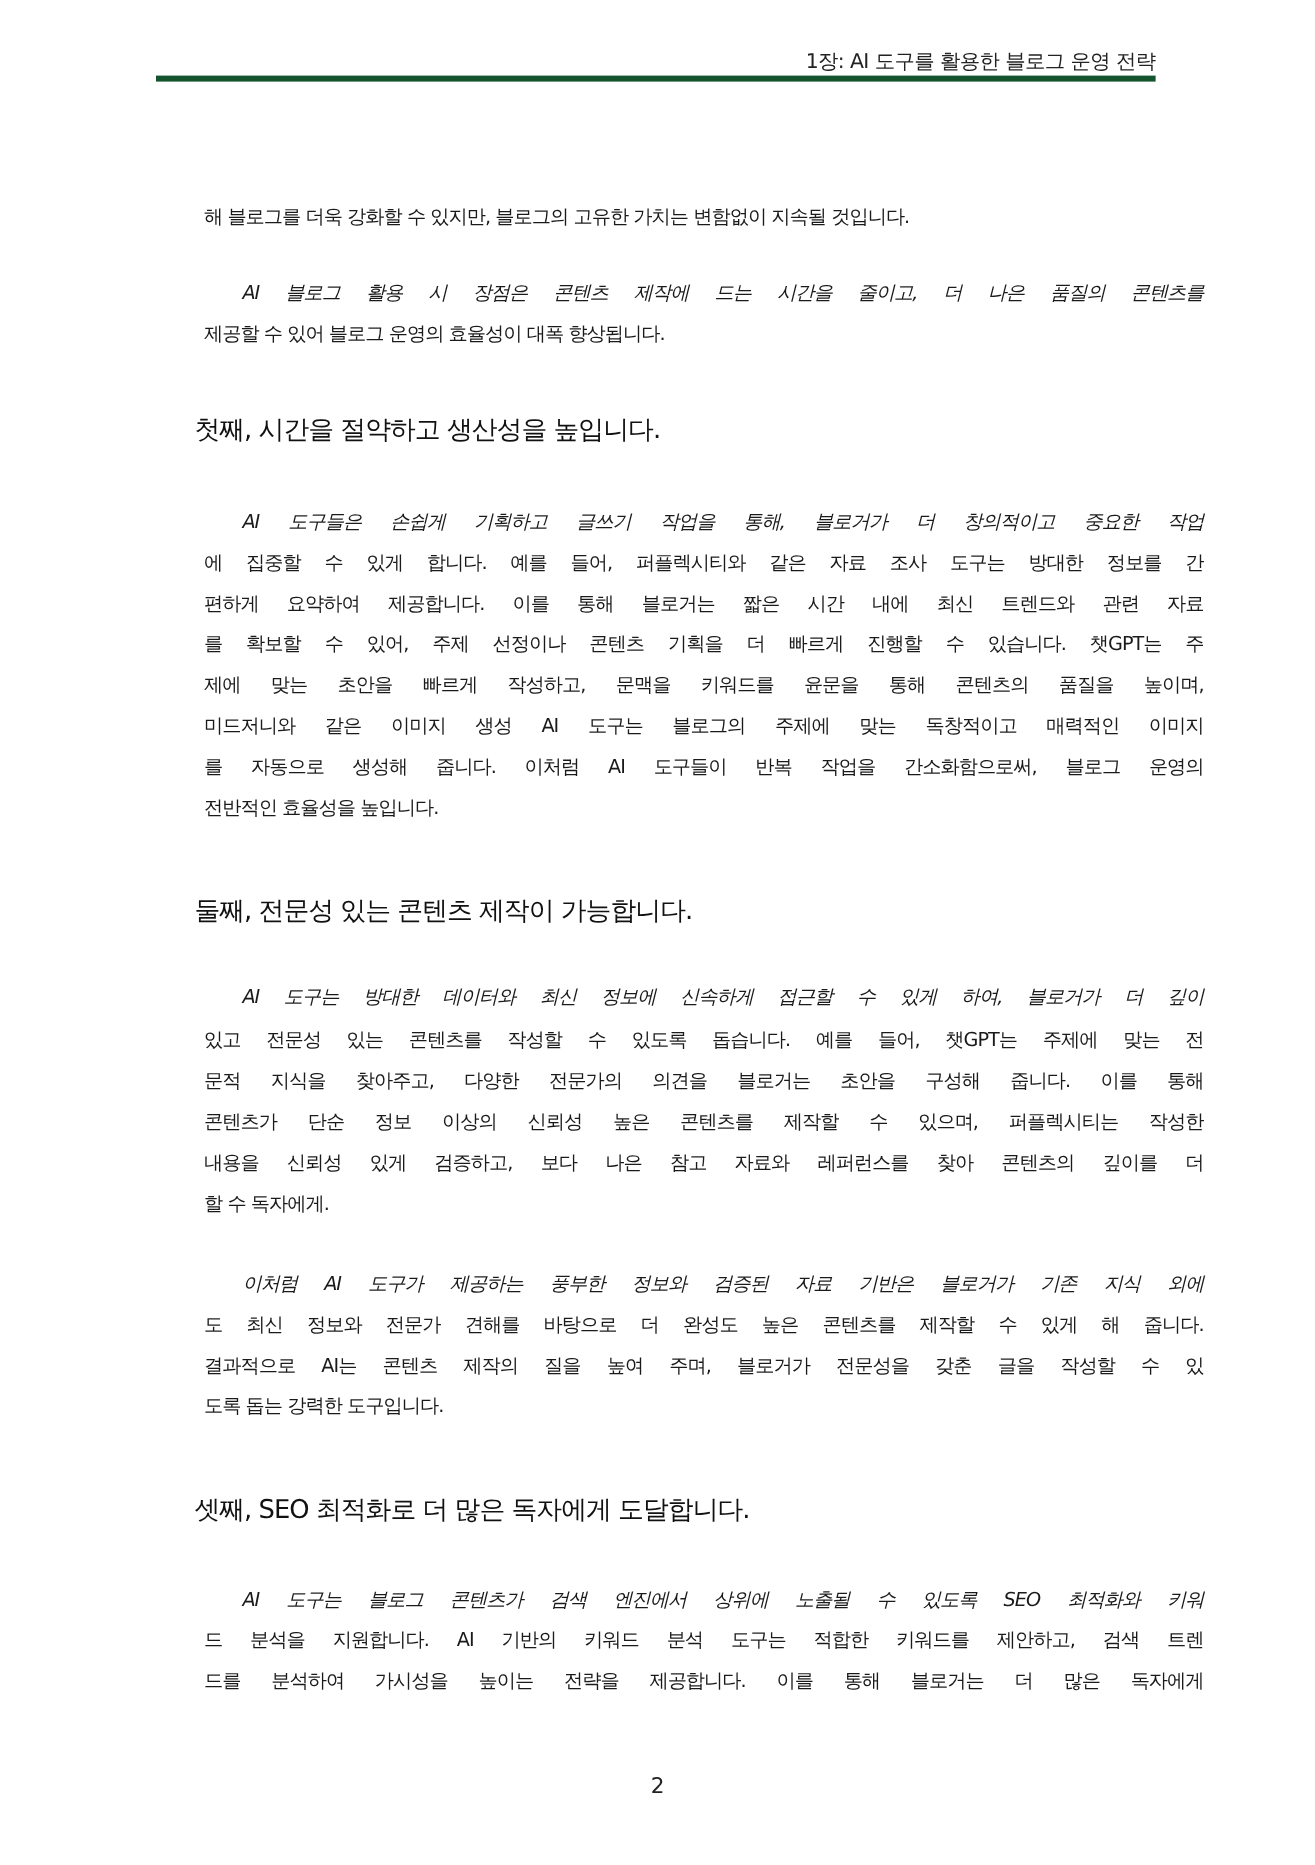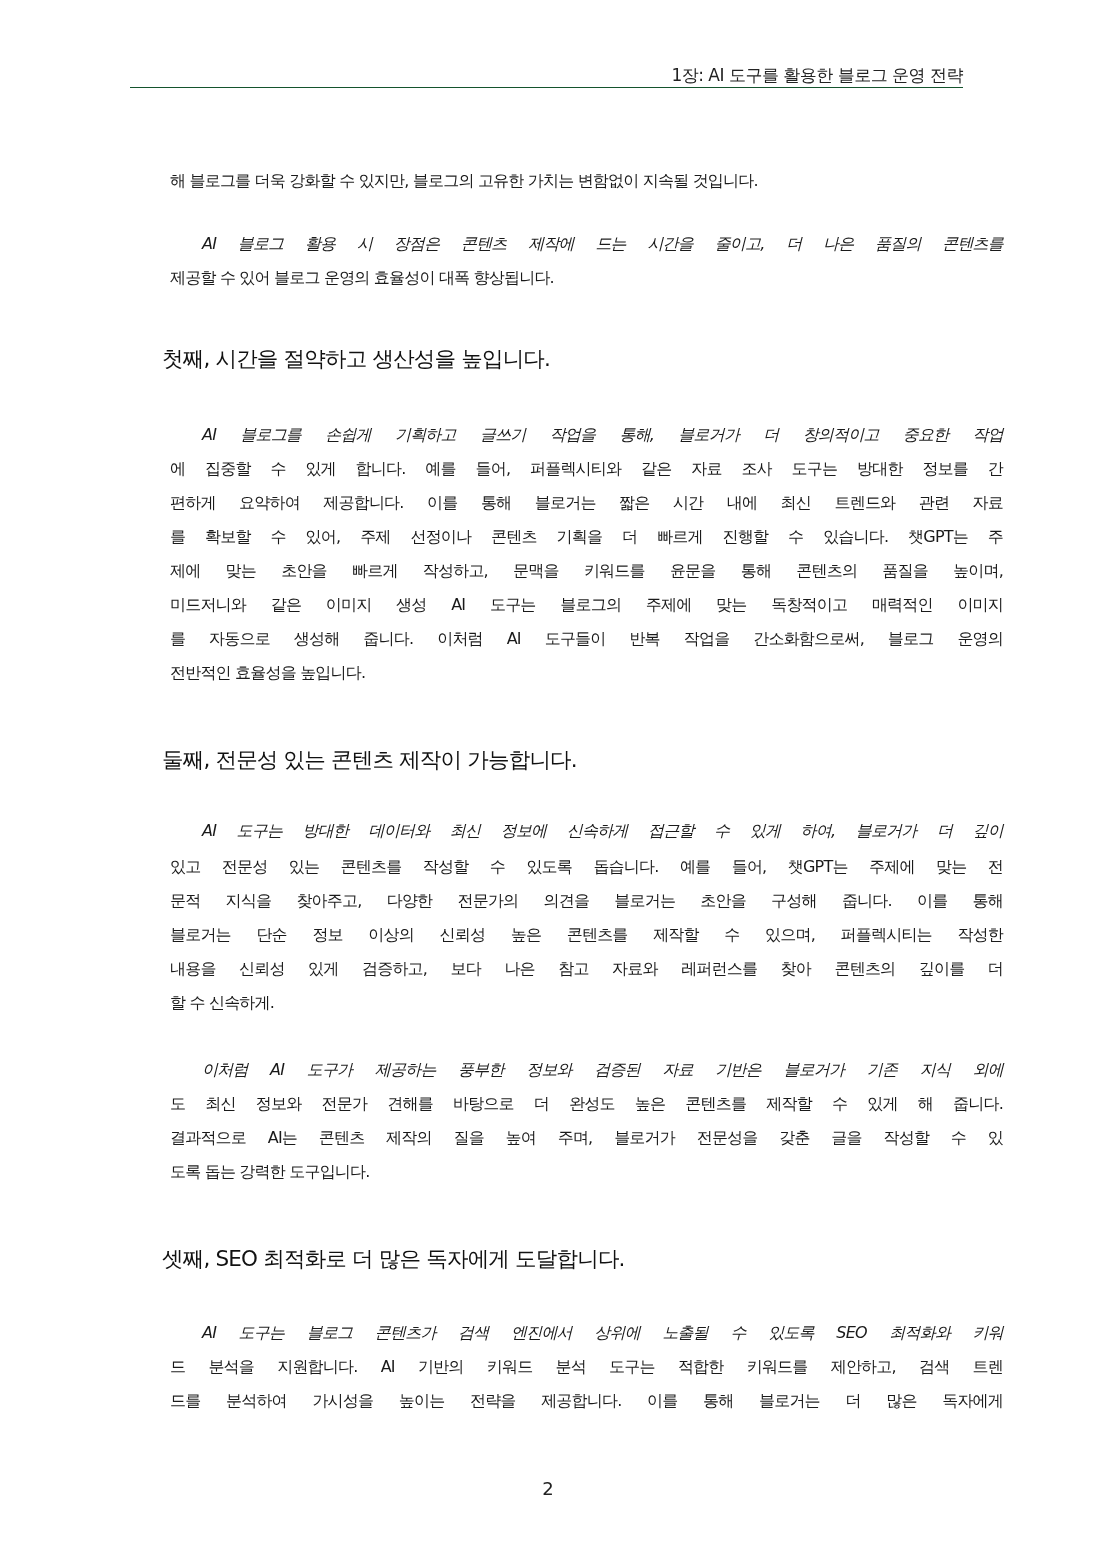--- a/index.html
+++ b/index.html
@@ -2,22 +2,22 @@
 <html><head>
   <meta charset="utf-8">
   <style>
     html, body { margin: 0; padding: 0; background: #ffffff; }
     body {
       width: 1096px; height: 1554px; position: relative; overflow: hidden;
       font-family: "DejaVu Sans", "Liberation Sans", sans-serif;
       color: #1a1a1a;
     }
     .header {
-      position: absolute; left: 130px; top: 64px; width: 833px; height: 23px;
-      border-bottom: 1px solid #14532d;
+      position: absolute; left: 130px; top: 40px; width: 833px; height: 23px;
+      border-bottom: 5px solid #14532d;
     }
     .header-title {
       position: absolute; right: 0; top: 0;
       font-size: 17px; letter-spacing: -0.5px; color: #222; white-space: nowrap;
     }
     .line {
       position: absolute; left: 130px; width: 833px;
       font-size: 16px; line-height: 30px; white-space: nowrap;
       letter-spacing: -0.8px; text-align: justify; text-align-last: justify; margin-left: 40px;
     }
@@ -45,39 +45,39 @@
 </div>
 
 <div>
   <div class="line indent" style="top:229px">AI 블로그 활용 시 장점은 콘텐츠 제작에 드는 시간을 줄이고, 더 나은 품질의 콘텐츠를</div>
   <div class="line last" style="top:263px">제공할 수 있어 블로그 운영의 효율성이 대폭 향상됩니다.</div>
 </div>
 
 <div class="heading" style="top:343px">첫째, 시간을 절약하고 생산성을 높입니다.</div>
 
 <div>
-  <div class="line indent" style="top:420px">AI 블로그를 손쉽게 기획하고 글쓰기 작업을 통해, 블로거가 더 창의적이고 중요한 작업</div>
+  <div class="line indent" style="top:420px">AI 도구들은 손쉽게 기획하고 글쓰기 작업을 통해, 블로거가 더 창의적이고 중요한 작업</div>
   <div class="line" style="top:454px">에 집중할 수 있게 합니다. 예를 들어, 퍼플렉시티와 같은 자료 조사 도구는 방대한 정보를 간</div>
   <div class="line" style="top:488px">편하게 요약하여 제공합니다. 이를 통해 블로거는 짧은 시간 내에 최신 트렌드와 관련 자료</div>
   <div class="line" style="top:522px">를 확보할 수 있어, 주제 선정이나 콘텐츠 기획을 더 빠르게 진행할 수 있습니다. 챗GPT는 주</div>
   <div class="line" style="top:556px">제에 맞는 초안을 빠르게 작성하고, 문맥을 키워드를 윤문을 통해 콘텐츠의 품질을 높이며,</div>
   <div class="line" style="top:590px">미드저니와 같은 이미지 생성 AI 도구는 블로그의 주제에 맞는 독창적이고 매력적인 이미지</div>
   <div class="line" style="top:624px">를 자동으로 생성해 줍니다. 이처럼 AI 도구들이 반복 작업을 간소화함으로써, 블로그 운영의</div>
   <div class="line last" style="top:658px">전반적인 효율성을 높입니다.</div>
 </div>
 
 <div class="heading" style="top:744px">둘째, 전문성 있는 콘텐츠 제작이 가능합니다.</div>
 
 <div>
   <div class="line indent" style="top:816px">AI 도구는 방대한 데이터와 최신 정보에 신속하게 접근할 수 있게 하여, 블로거가 더 깊이</div>
   <div class="line" style="top:852px">있고 전문성 있는 콘텐츠를 작성할 수 있도록 돕습니다. 예를 들어, 챗GPT는 주제에 맞는 전</div>
   <div class="line" style="top:886px">문적 지식을 찾아주고, 다양한 전문가의 의견을 블로거는 초안을 구성해 줍니다. 이를 통해</div>
-  <div class="line" style="top:920px">블로거는 단순 정보 이상의 신뢰성 높은 콘텐츠를 제작할 수 있으며, 퍼플렉시티는 작성한</div>
+  <div class="line" style="top:920px">콘텐츠가 단순 정보 이상의 신뢰성 높은 콘텐츠를 제작할 수 있으며, 퍼플렉시티는 작성한</div>
   <div class="line" style="top:954px">내용을 신뢰성 있게 검증하고, 보다 나은 참고 자료와 레퍼런스를 찾아 콘텐츠의 깊이를 더</div>
-  <div class="line last" style="top:988px">할 수 신속하게.</div>
+  <div class="line last" style="top:988px">할 수 독자에게.</div>
 </div>
 
 <div>
   <div class="line indent" style="top:1055px">이처럼 AI 도구가 제공하는 풍부한 정보와 검증된 자료 기반은 블로거가 기존 지식 외에</div>
   <div class="line" style="top:1089px">도 최신 정보와 전문가 견해를 바탕으로 더 완성도 높은 콘텐츠를 제작할 수 있게 해 줍니다.</div>
   <div class="line" style="top:1123px">결과적으로 AI는 콘텐츠 제작의 질을 높여 주며, 블로거가 전문성을 갖춘 글을 작성할 수 있</div>
   <div class="line last" style="top:1157px">도록 돕는 강력한 도구입니다.</div>
 </div>
 
 <div class="heading" style="top:1243px">셋째, SEO 최적화로 더 많은 독자에게 도달합니다.</div>

